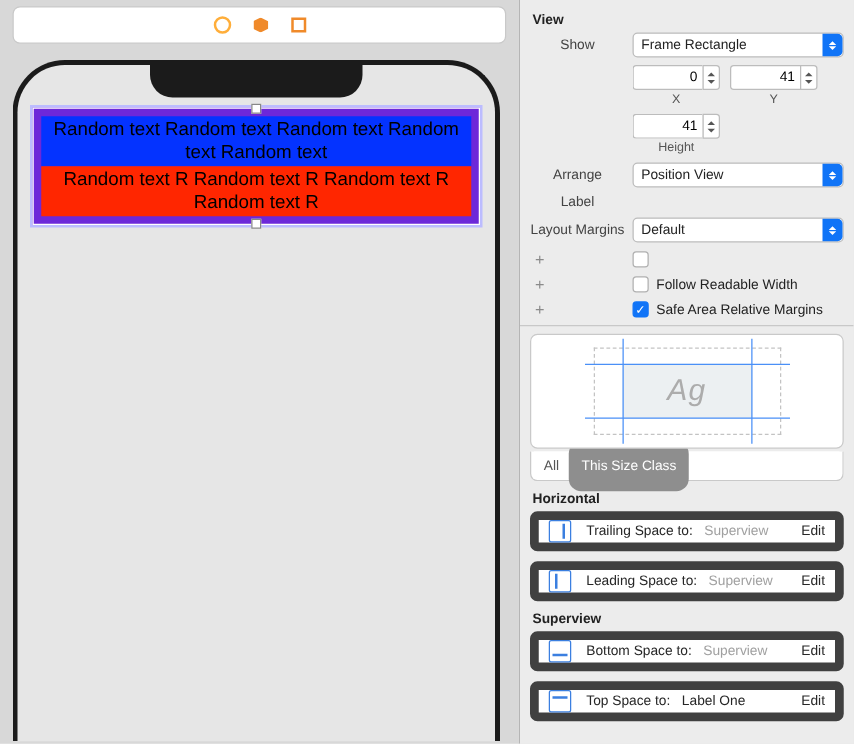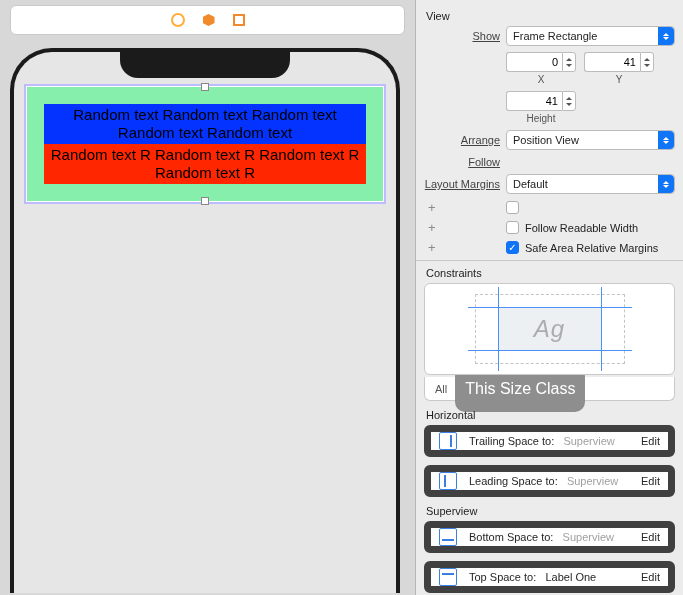--- a/index.html
+++ b/index.html
@@ -8,35 +8,35 @@
   
   .canvas { width: 415px; height: 595px; position: relative; background: #d8d8d8; }
   .toolbar { position: absolute; top: 5px; left: 10px; right: 10px; height: 30px; background: #fff; border: 1px solid #c9c9c9; border-radius: 6px; display: flex; align-items: center; justify-content: center; gap: 18px; }
   .tb-icon { width: 14px; height: 14px; position: relative; }
   .tb-circle::before { content:""; position:absolute; inset:0; border:2px solid #ffae3a; border-radius:50%; }
   .tb-cube { width:12px; height:12px; background:#f08a2a; transform:rotate(0deg); clip-path: polygon(50% 0, 100% 25%, 100% 75%, 50% 100%, 0 75%, 0 25%); }
   .tb-square { width:12px; height:12px; border:2px solid #f08a2a; }
 
   .device { position:absolute; top:48px; left:10px; width:390px; height:545px; background:#e6e6e6; border:4px solid #1b1b1b; border-bottom:none; border-radius:42px 42px 0 0; overflow:hidden; }
   .notch { position:absolute; top:-2px; left:50%; transform:translateX(-50%); width:170px; height:28px; background:#1b1b1b; border-radius:0 0 18px 18px; z-index:2;}
-  .stackwrap { position:absolute; top:34px; left:12px; width:358px; background:#86efac; border:1.5px solid #fff; box-shadow:0 0 0 2px #bcbcff; padding:17px; }
+  .stackwrap { position:absolute; top:34px; left:12px; width:358px; background:#6d28d9; border:1.5px solid #fff; box-shadow:0 0 0 2px #bcbcff; padding:6px; }
   .sel-h { position:absolute; width:8px; height:8px; background:#fff; border:1px solid #888; }
   .h-tc { top:-4px; left:50%; margin-left:-4px; }
   .h-bc { bottom:-4px; left:50%; margin-left:-4px; }
   .label { font-size:15px; text-align:center; padding:2px 2px; line-height:1.2; }
   .label-one { background:#0433ff; color:#000; }
   .label-two { background:#ff2600; color:#000; }
 
   
   .inspector { flex:1; height:595px; background:#ececec; border-left:1px solid #b5b5b5; font-size:11px; color:#222; overflow:hidden; }
   .ins-body { padding:4px 8px 8px 8px; }
-  .sec-title { font-weight:400; margin:6px 0 4px 2px; font-size:11px; }
+  .sec-title { font-weight:700; margin:6px 0 4px 2px; font-size:11px; }
 
   .row { display:flex; align-items:center; margin-bottom:6px; }
-  .row .lbl { width:82px; text-align:right; padding-right:6px; color:#434343;text-decoration:underline; }
+  .row .lbl { width:82px; text-align:center; padding-right:6px; color:#434343; }
   .row .ctrl { flex:1; display:flex; gap:8px; }
 
   .select { flex:1; height:20px; background:#fff; border:1px solid #bcbcbc; border-radius:4px; display:flex; align-items:center; padding:0 14px 0 6px; position:relative; font-size:11px; }
   .select .caret { position:absolute; right:0; top:0; bottom:0; width:16px; background:#1074f7; border-radius:0 4px 4px 0; display:flex; flex-direction:column; align-items:center; justify-content:center; }
   .select .caret::before { content:""; border:3px solid transparent; border-bottom-color:#fff; margin-bottom:1px; }
   .select .caret::after { content:""; border:3px solid transparent; border-top-color:#fff; }
 
   .numwrap { display:flex; flex-direction:column; align-items:center; }
   .numfield { width:70px; height:20px; display:flex; }
   .numfield input { width:56px; height:20px; border:1px solid #bcbcbc; border-right:none; border-radius:3px 0 0 3px; text-align:right; padding-right:4px; font-size:11px; }
@@ -60,21 +60,21 @@
   .dashed-box { width:150px; height:70px; border:1px dashed #c3c3c3; position:relative;font-style:italic; }
   .guide { position:absolute; background:#4a90f7; }
   .gv1 { top:-8px; bottom:-8px; left:22px; width:1px; }
   .gv2 { top:-8px; bottom:-8px; right:22px; width:1px; }
   .gh1 { left:-8px; right:-8px; top:12px; height:1px; }
   .gh2 { left:-8px; right:-8px; bottom:12px; height:1px; }
   .shade { position:absolute; top:12px; bottom:12px; left:22px; right:22px; background:#ecf0f2; }
   .ag { position:absolute; top:50%; left:50%; transform:translate(-50%,-50%); font-size:24px; font-weight:300; color:#acacac; letter-spacing:1px;}
 
   .filterbar { height:24px; background:#fff; border:1px solid #c9c9c9; border-top:none; border-radius:0 0 6px 6px; display:flex; align-items:center; gap:8px; padding:0 10px; font-size:11px; color:#555; margin-bottom:8px;}
-  .pill { background:#8e8e8e; color:#fff; border-radius:10px; padding:14px 10px; font-size:16px; }
+  .pill { background:#8e8e8e; color:#fff; border-radius:10px; padding:14px 10px; font-size:11px; }
 
   .const-item { border:7px solid #404040; border-radius:6px; background:#fff; height:32px; display:flex; align-items:center; padding:0 8px; margin-bottom:8px; position:relative;}
   .const-icon { width:18px; height:18px; border:1px solid #3b7fe0; border-radius:2px; display:flex; align-items:center; justify-content:center; margin-right:12px; }
   .const-icon span { display:block; background:#3b7fe0; }
   .ic-h span { width:2px; height:12px; }
   .ic-h::before { content:""; position:absolute; }
   .ic-trail span { margin-left:6px; }
   .ic-lead span { margin-right:6px; }
   .ic-v span { width:12px; height:2px; }
   .ic-bottom span { margin-top:6px; }
@@ -164,21 +164,21 @@
       <div class="lbl">Arrange</div>
       <div class="ctrl">
         <div class="select">
           <span>Position View</span>
           <span class="caret"></span>
         </div>
       </div>
     </div>
 
     <div class="row">
-      <div class="lbl">Follow</div>
+      <div class="lbl">Label</div>
     </div>
 
     <div class="row">
       <div class="lbl">Layout Margins</div>
       <div class="ctrl">
         <div class="select">
           <span>Default</span>
           <span class="caret"></span>
         </div>
       </div>
@@ -194,21 +194,20 @@
       <span>Follow Readable Width</span>
     </div>
     <div class="chkrow">
       <div class="plus">+</div>
       <span class="chk on"></span>
       <span>Safe Area Relative Margins</span>
     </div>
 
     <div class="divider"></div>
 
-    <div class="sec-title">Constraints</div>
 
     <div class="constraints-box">
       <div class="dashed-box">
         <div class="shade"></div>
         <div class="guide gv1"></div>
           <div class="guide gv2"></div>
         <div class="guide gh1"></div>
           <div class="guide gh2"></div>
         <div class="ag">Ag</div>
       </div>

